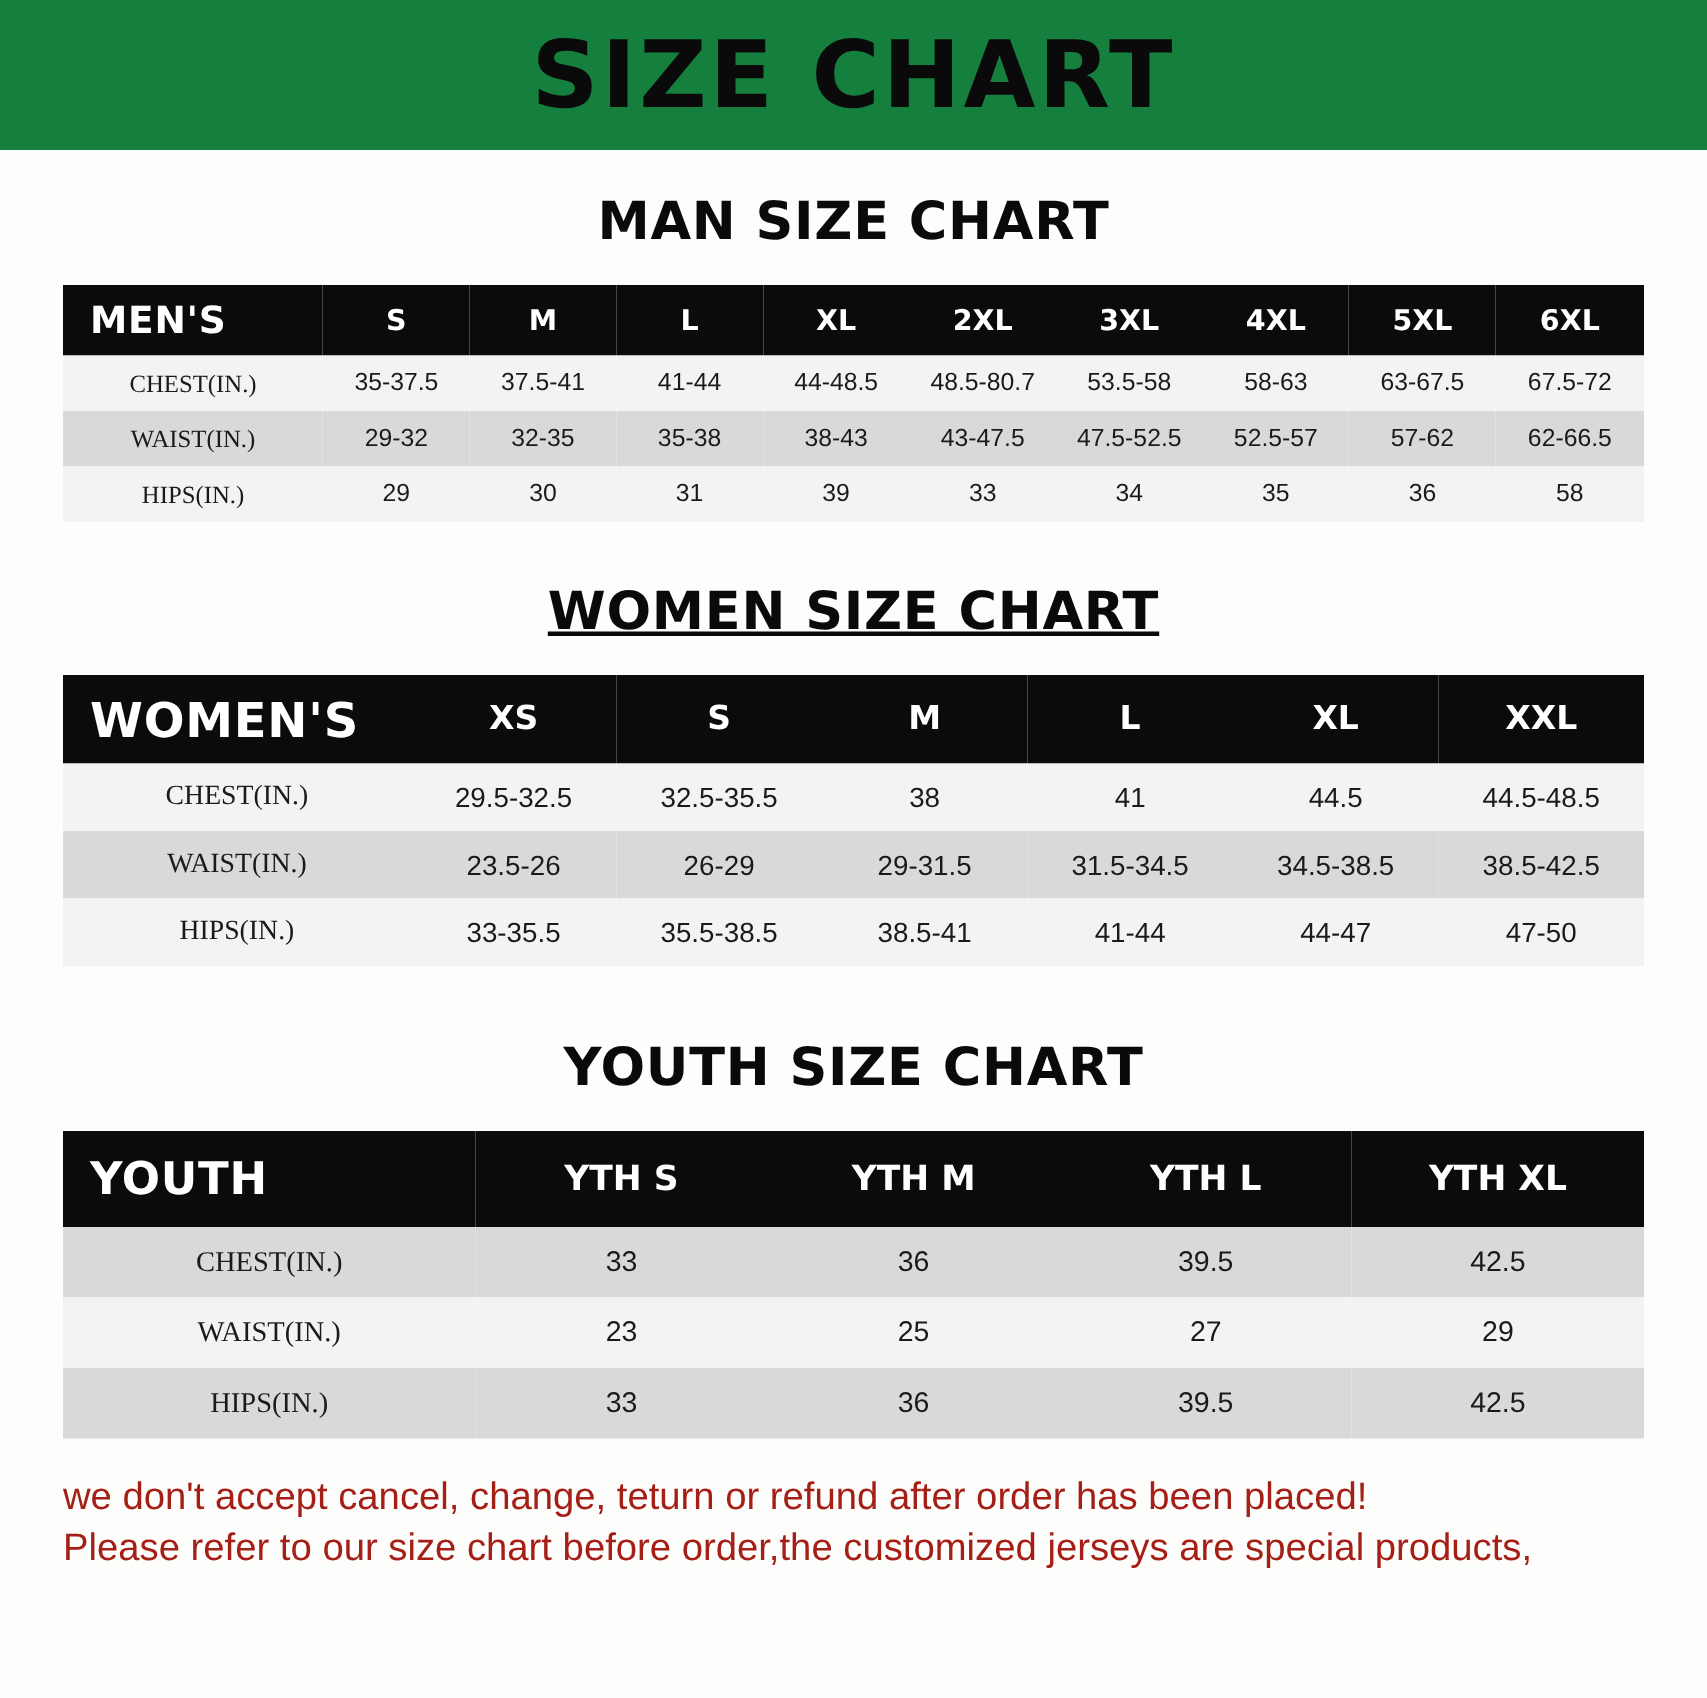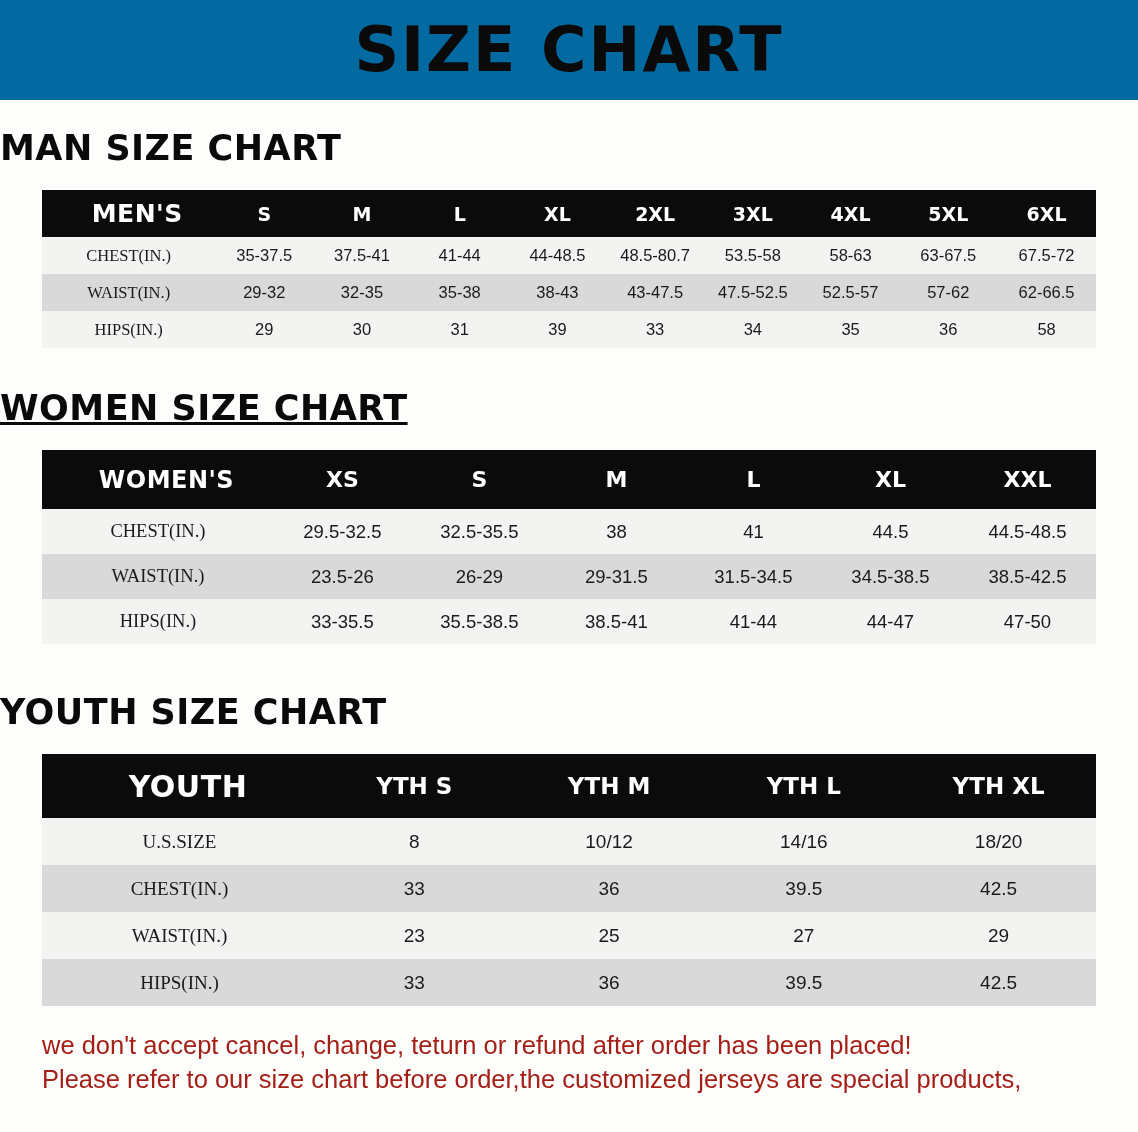--- a/index.html
+++ b/index.html
@@ -11,37 +11,37 @@
     height: 1132px;
     background: #fdfdfb;
     font-family: "Liberation Sans", sans-serif;
     color: #111;
     overflow: hidden;
   }
 
   
   .banner {
     height: 100px;
-    background: #0369a1;
+    background: #15803d;
     display: flex;
     align-items: center;
     justify-content: center;
   }
   .banner-title {
     font-family: "DejaVu Sans", sans-serif;
     font-weight: 700;
     font-size: 62px;
     letter-spacing: 2px;
     color: #0a0a0a;
     line-height: 1;
   }
 
   
   .section-title {
-    text-align: left;
+    text-align: center;
     font-family: "DejaVu Sans", sans-serif;
     font-weight: 700;
     font-size: 35px;
     color: #0a0a0a;
     letter-spacing: 0.5px;
   }
   .t-man    { margin: 28px 0 22px 0; }
   .t-women  { margin: 40px 0 22px 0; text-decoration: underline; }
   .t-youth  { margin: 48px 0 22px 0; }
 
@@ -56,21 +56,21 @@
     table-layout: fixed;
   }
   thead th {
     background: #0b0b0b;
     color: #ffffff;
     font-family: "DejaVu Sans", sans-serif;
     font-weight: 700;
     text-align: center;
   }
   thead th.rowhead {
-    text-align: center;
+    text-align: left;
     padding-left: 18px;
   }
   tbody td {
     text-align: center;
     color: #1a1a1a;
     font-family: "Liberation Sans", sans-serif;
   }
   tbody td.rowhead {
     text-align: center;
     font-family: Liberation Serif, serif;
@@ -79,21 +79,21 @@
   tbody tr.band-light td { background: #f3f3f1; }
 
   
   #men-table thead th { height: 45px; font-size: 19px; }
   #men-table thead th.rowhead { font-size: 25px; letter-spacing: 0.5px; }
   #men-table tbody td { height: 35px; font-size: 16.5px; }
   #men-table tbody td.rowhead { font-size: 16.5px; }
 
   
   #women-table thead th { height: 57px; font-size: 22px; }
-  #women-table thead th.rowhead { font-size: 24px; letter-spacing: 0.5px; }
+  #women-table thead th.rowhead { font-size: 32px; letter-spacing: 0.5px; }
   #women-table tbody td { height: 43px; font-size: 18.5px; }
 
   
   #youth-table thead th { height: 62px; font-size: 23px; }
   #youth-table thead th.rowhead { font-size: 30px; letter-spacing: 0.5px; }
   #youth-table tbody td { height: 45px; font-size: 19px; }
 
   
   .note {
     width: 1054px;
@@ -253,27 +253,20 @@
     <thead>
       <tr>
         <th class="rowhead">YOUTH</th>
         <th>YTH S</th>
         <th>YTH M</th>
         <th>YTH L</th>
         <th>YTH XL</th>
       </tr>
     </thead>
     <tbody>
-      <tr class="band-light">
-        <td class="rowhead">U.S.SIZE</td>
-        <td>8</td>
-        <td>10/12</td>
-        <td>14/16</td>
-        <td>18/20</td>
-      </tr>
       <tr class="band-dark">
         <td class="rowhead">CHEST(IN.)</td>
         <td>33</td>
         <td>36</td>
         <td>39.5</td>
         <td>42.5</td>
       </tr>
       <tr class="band-light">
         <td class="rowhead">WAIST(IN.)</td>
         <td>23</td>

